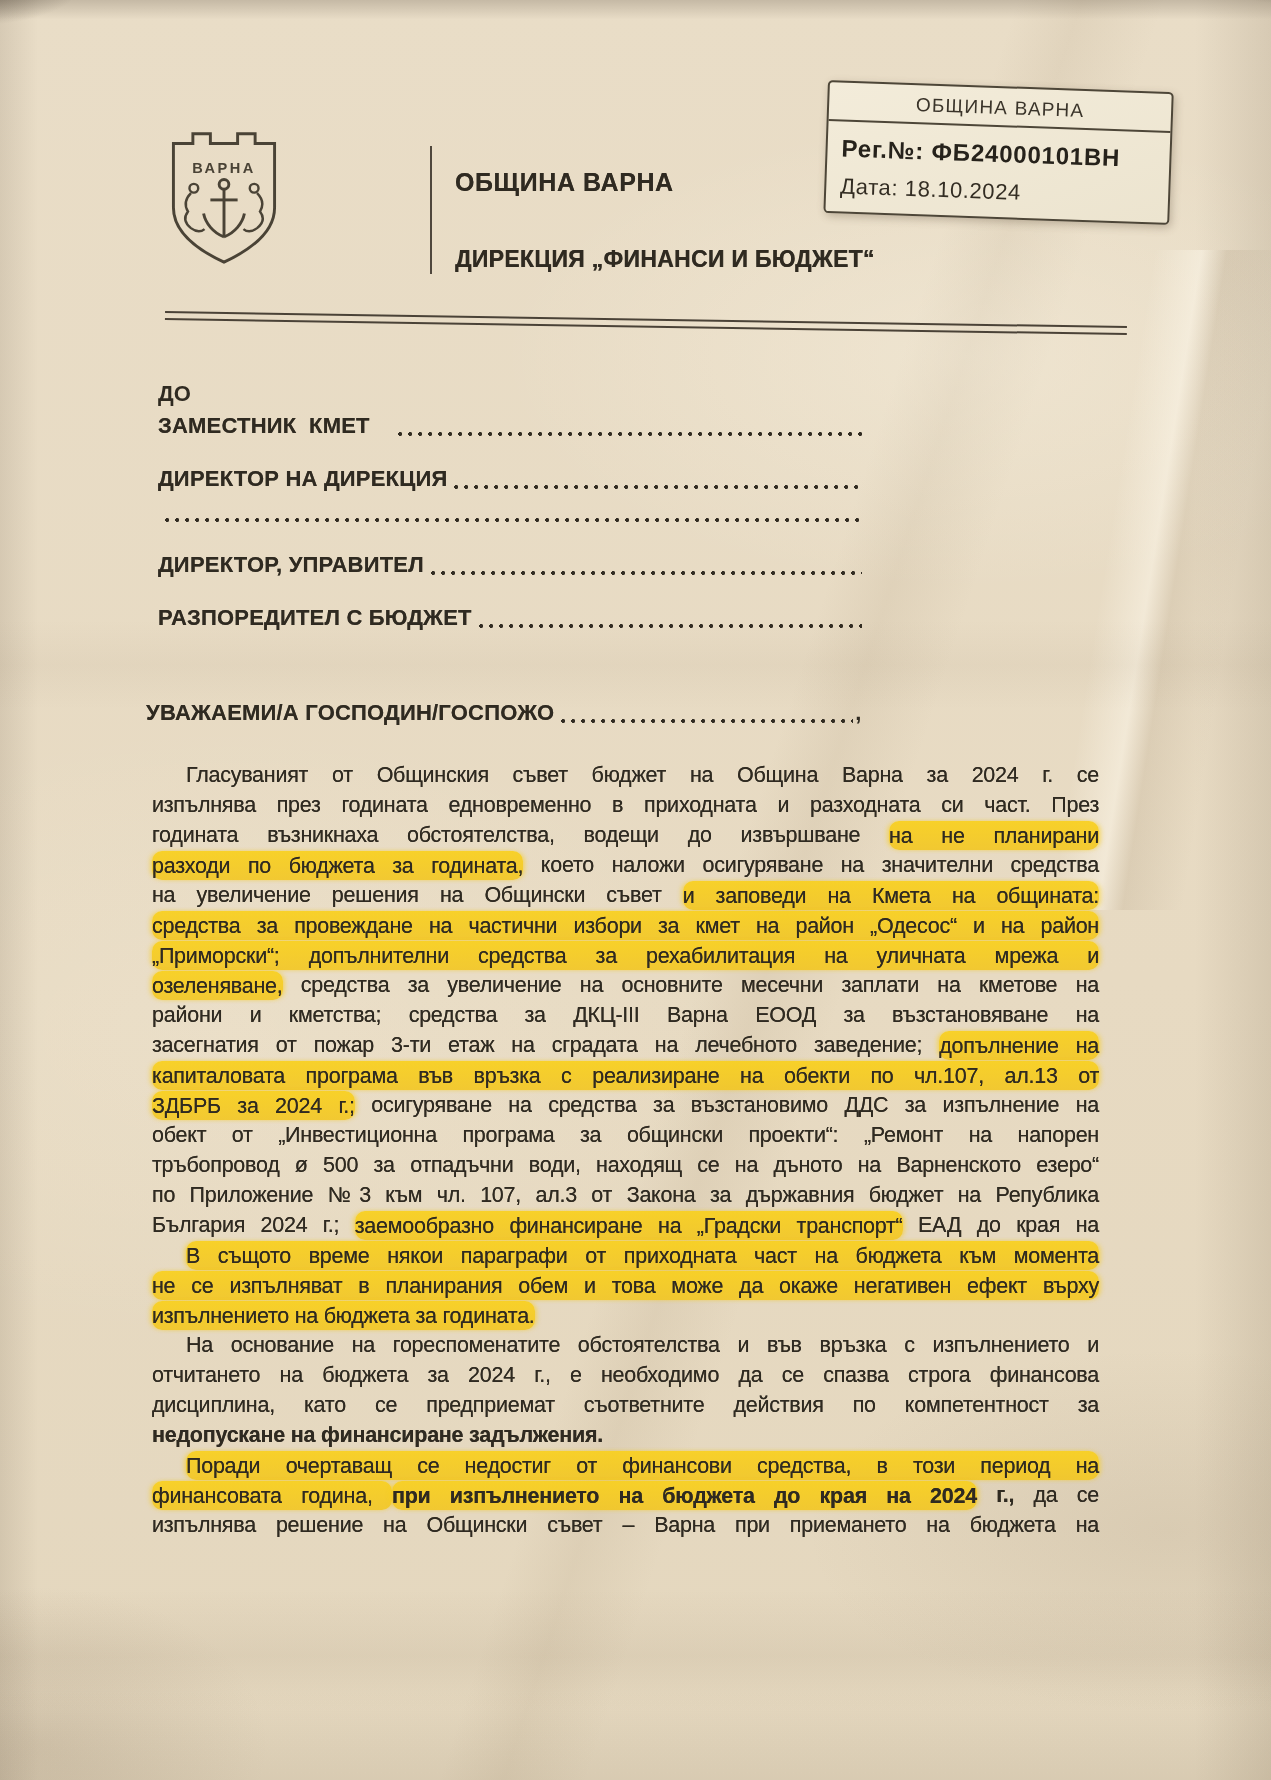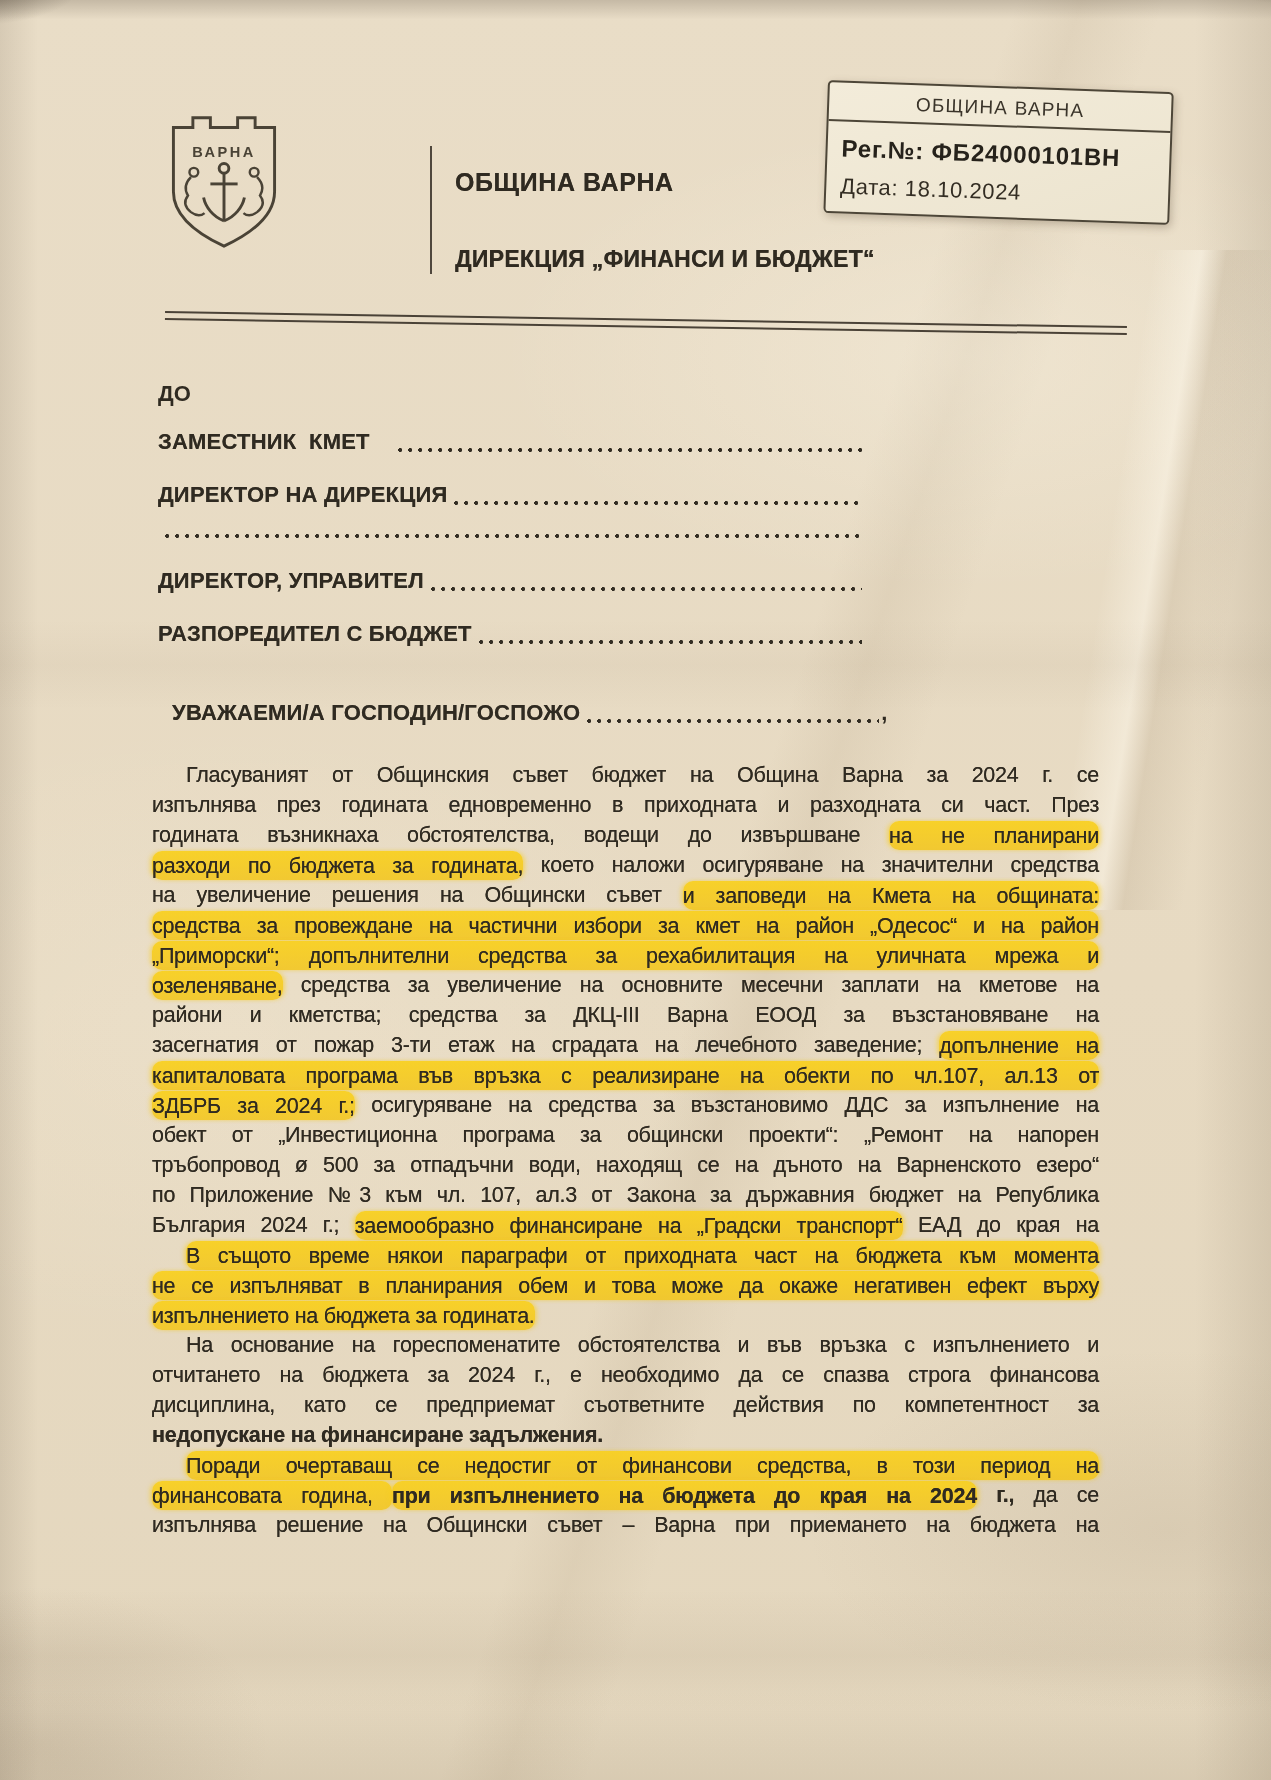--- a/index.html
+++ b/index.html
@@ -24,21 +24,21 @@
   }
   .crease{position:absolute;pointer-events:none;}
   .crease.c1{left:1060px;top:250px;width:211px;height:660px;
     background:linear-gradient(99deg, rgba(0,0,0,0) 30%, rgba(255,250,238,.45) 45%, rgba(140,118,88,.13) 53%, rgba(0,0,0,0) 72%);}
   .crease.c2{left:0;top:1590px;width:1271px;height:120px;
     background:linear-gradient(to bottom, rgba(0,0,0,0), rgba(130,110,85,.09) 55%, rgba(0,0,0,0));}
   .crease.c3{left:0;top:620px;width:1271px;height:90px;
     background:linear-gradient(to bottom, rgba(0,0,0,0), rgba(138,118,90,.06) 50%, rgba(0,0,0,0));}
 
   
-  .logo{position:absolute;left:163px;top:110px;width:122px;height:142px;}
+  .logo{position:absolute;left:163px;top:126px;width:122px;height:142px;}
   .logo svg{width:100%;height:100%;}
   .hdr-divider{position:absolute;left:430px;top:146px;width:2px;height:128px;background:rgba(52,45,36,.85);}
   .hdr-title{position:absolute;left:455px;top:168px;font-size:25px;font-weight:700;letter-spacing:.6px;
     text-shadow:0 0 .5px rgba(47,42,33,.8);}
   .hdr-sub{position:absolute;left:455px;top:246px;font-size:23px;font-weight:700;letter-spacing:.3px;
     text-shadow:.4px 0 0 rgba(47,42,33,.85);}
 
   
   .stamp{position:absolute;left:828px;top:80px;width:342px;transform:rotate(2deg);transform-origin:left top;
     background:linear-gradient(160deg,#f3ecda,#ece4cf);border:2px solid #4d4638;border-radius:5px;
@@ -49,28 +49,28 @@
   .stamp-date{padding:11px 14px 12px;font-size:22px;letter-spacing:.6px;color:#332d23;}
 
   .double-rule{position:absolute;left:165px;top:311px;width:962px;height:5px;
     border-top:2.5px solid rgba(56,49,39,.9);border-bottom:2.5px solid rgba(56,49,39,.9);
     transform:rotate(.9deg);transform-origin:left center;}
 
   
   .recipients{position:absolute;left:158px;top:378px;width:706px;}
   .addr-to{font-size:22px;font-weight:700;line-height:32px;letter-spacing:.2px;}
   .addr-row{display:flex;margin-top:21px;line-height:32px;}
-  .addr-row:first-of-type{margin-top:16px;gap:15px;}
+  .addr-row:first-of-type{margin-top:0;gap:15px;}
   .addr-label{font-size:22px;font-weight:700;white-space:pre;letter-spacing:.2px;text-shadow:0 0 .4px rgba(47,42,33,.7);}
   .dots{flex:1 1 auto;align-self:flex-end;height:8px;margin:0 2px 4px 7px;
     background-image:radial-gradient(circle at 2.2px 4px,#332d23 1.8px,rgba(0,0,0,0) 2.2px);
     background-size:10px 8px;background-repeat:repeat-x;}
 
   
-  .salutation{position:absolute;left:172px;top:697px;width:760px;display:flex;line-height:32px;}
+  .salutation{position:absolute;left:146px;top:697px;width:760px;display:flex;line-height:32px;}
   .sal-label{font-size:22px;font-weight:700;letter-spacing:.2px;text-shadow:0 0 .4px rgba(47,42,33,.7);}
   .salutation .dots{flex:0 0 292px;}
   .sal-comma{font-size:22px;font-weight:700;align-self:flex-end;}
 
   
   .body-text{position:absolute;left:152px;top:760px;width:947px;}
   .bodyline{font-size:21.5px;line-height:30px;letter-spacing:-.25px;
     text-align:justify;text-align-last:justify;text-justify:inter-word;
     text-shadow:0 0 .5px rgba(47,42,33,.85);}
   .bodyline.last{text-align-last:left;}

